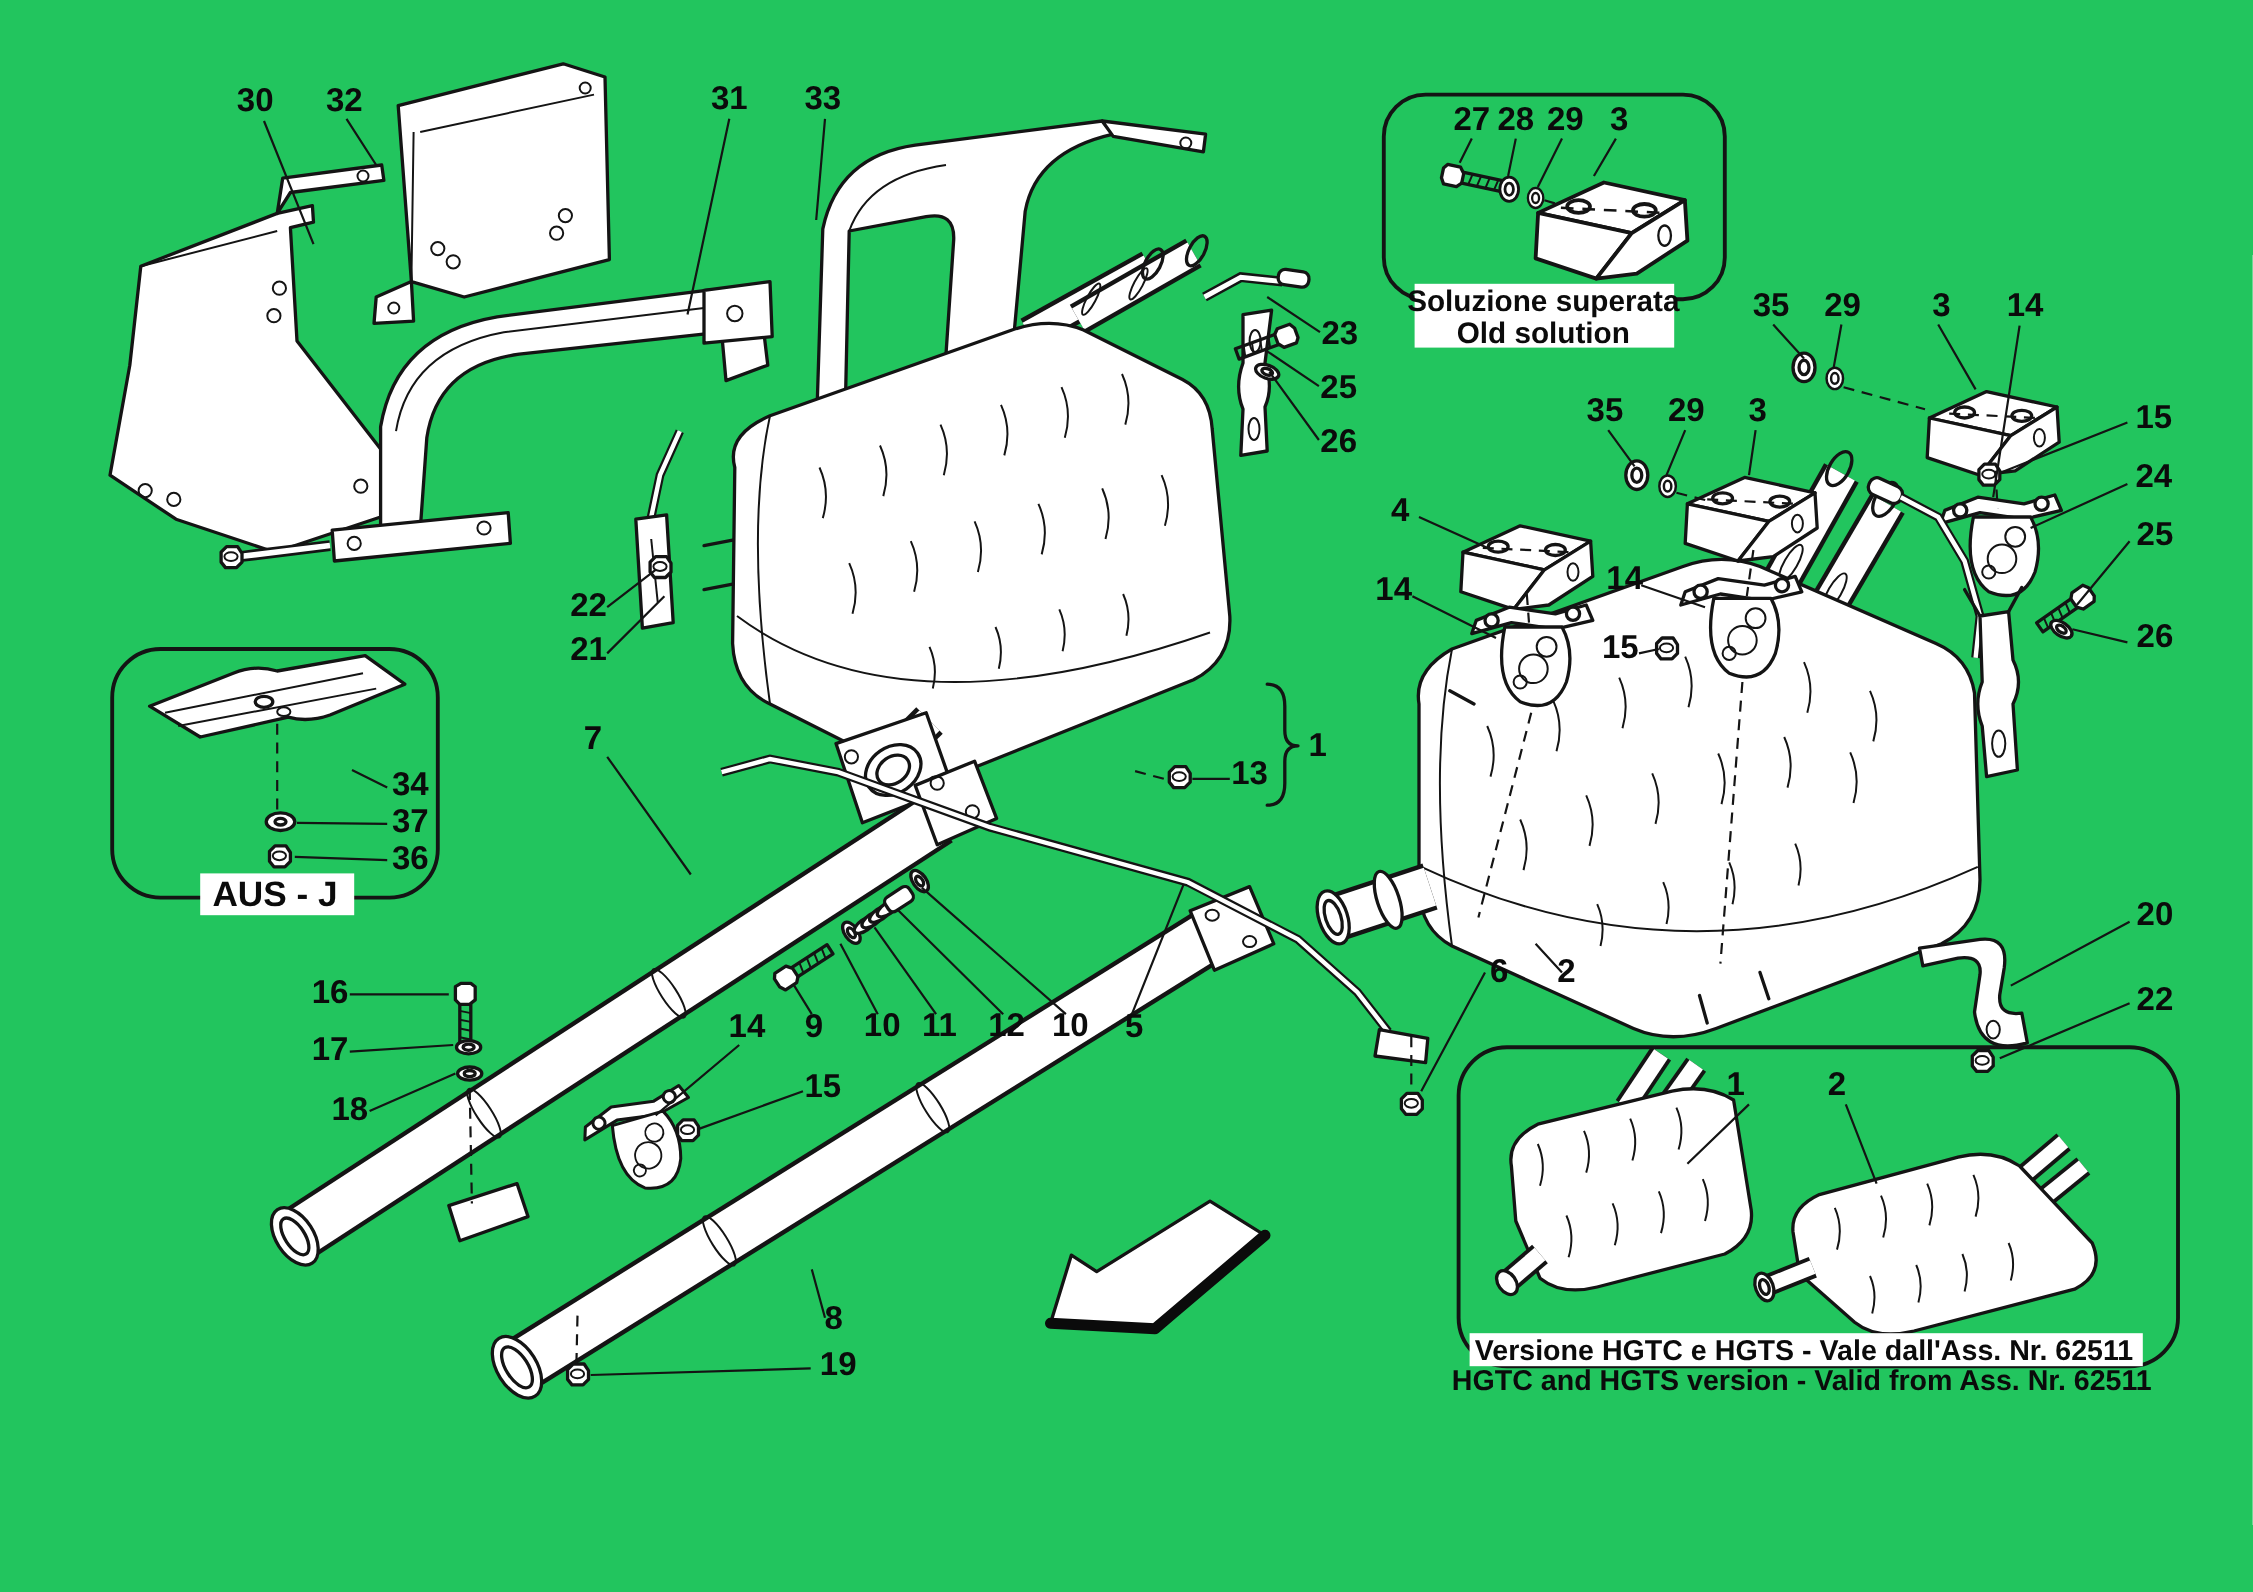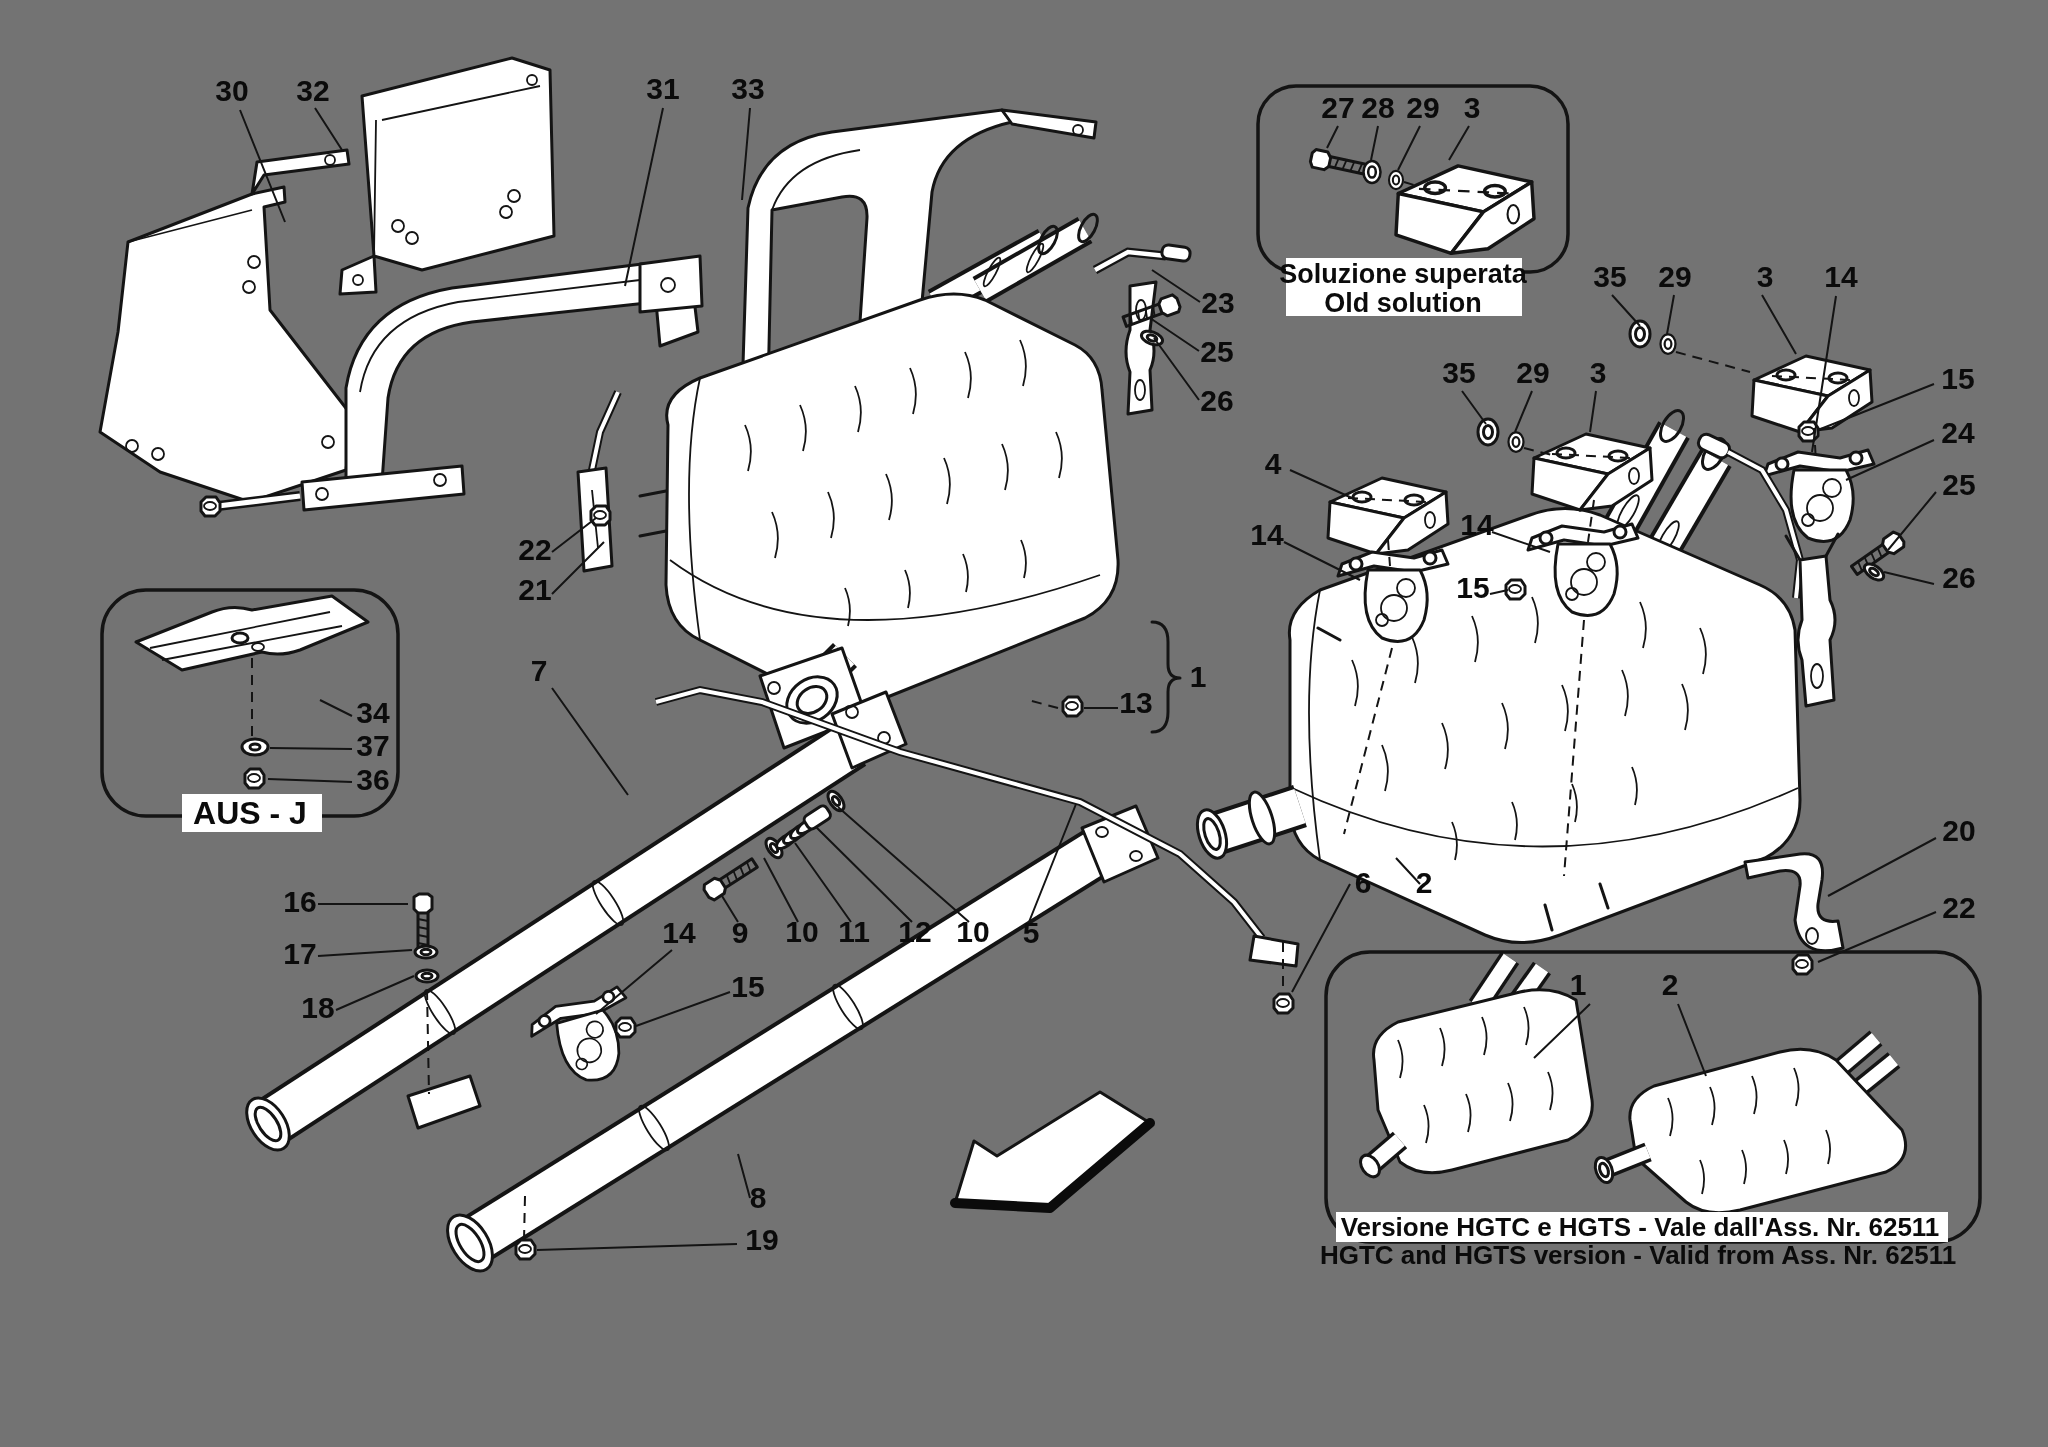--- a/index.html
+++ b/index.html
@@ -1,16 +1,16 @@
 <!DOCTYPE html>
 <html><head>
 <meta charset="utf-8">
 <style>
   html,body{margin:0;padding:0;background:#ffffff;}
-  .stage{position:relative;width:2048px;height:1447px;background:#737373;overflow:hidden;}
+  .stage{position:relative;width:2048px;height:1447px;background:#22c55e;overflow:hidden;}
   svg{position:absolute;left:0;top:0;}
   .part-label{font-family:"Liberation Sans",sans-serif;font-weight:bold;font-size:30px;fill:#0b0b0b;text-anchor:middle;}
   .caption{font-family:"Liberation Sans",sans-serif;font-weight:bold;font-size:27px;fill:#0b0b0b;text-anchor:middle;}
   .caption-big{font-family:"Liberation Sans",sans-serif;font-weight:bold;font-size:32px;fill:#0b0b0b;text-anchor:middle;}
   .caption-ver{font-family:"Liberation Sans",sans-serif;font-weight:bold;font-size:26px;fill:#0b0b0b;text-anchor:middle;}
   .ln{stroke:#141414;stroke-width:3;fill:none;stroke-linejoin:round;stroke-linecap:round;}
   .lnw{stroke:#141414;stroke-width:3;fill:#ffffff;stroke-linejoin:round;stroke-linecap:round;}
   .thin{stroke:#141414;stroke-width:1.8;fill:none;}
   .leader{stroke:#141414;stroke-width:2;fill:none;}
   .dash{stroke:#141414;stroke-width:2;fill:none;stroke-dasharray:10 7;}

